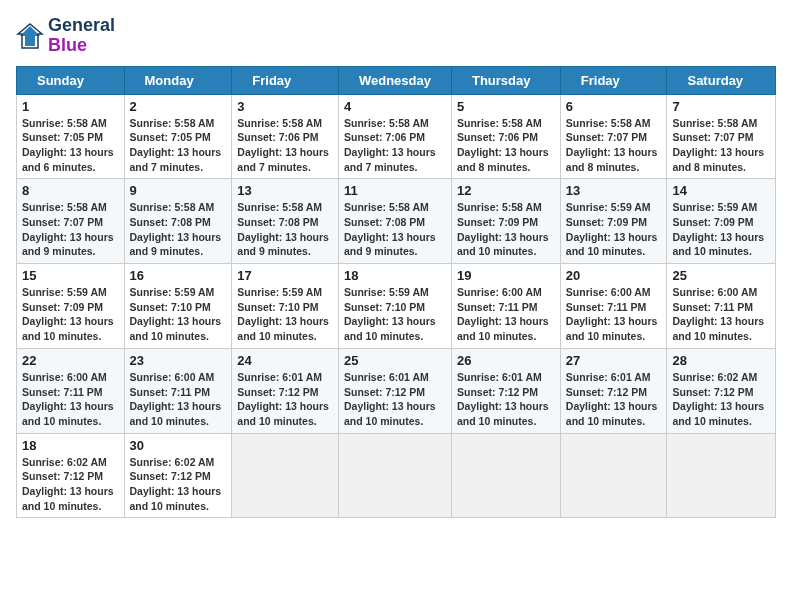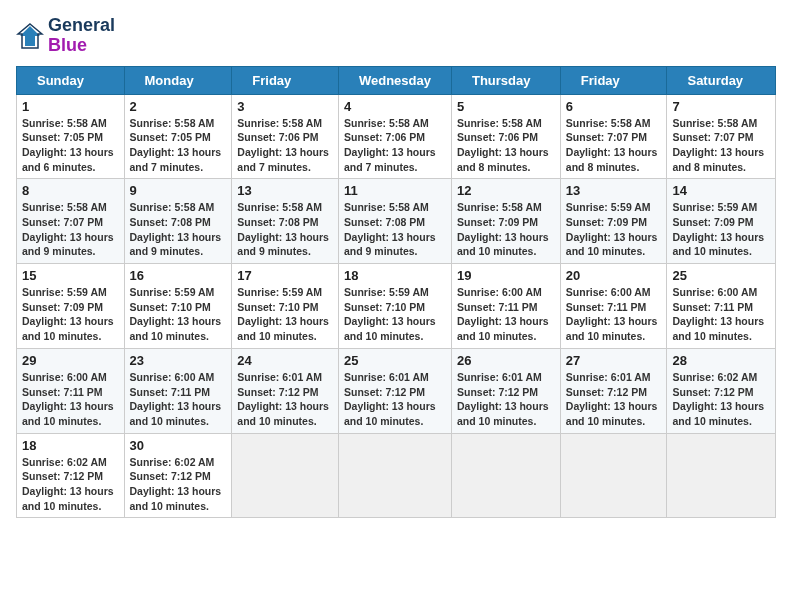--- a/index.html
+++ b/index.html
@@ -245,21 +245,21 @@
       </td>
         <td>
         <span class="day-num">25</span>
         <div class="day-info">
           Sunrise: 6:00 AM<br>Sunset: 7:11 PM<br>Daylight: 13 hours and 10 minutes.
         </div>
       </td>
       </tr>
       <tr>
         <td>
-        <span class="day-num">29</span>
+        <span class="day-num">22</span>
         <div class="day-info">
           Sunrise: 6:00 AM<br>Sunset: 7:11 PM<br>Daylight: 13 hours and 10 minutes.
         </div>
       </td>
         <td>
         <span class="day-num">23</span>
         <div class="day-info">
           Sunrise: 6:00 AM<br>Sunset: 7:11 PM<br>Daylight: 13 hours and 10 minutes.
         </div>
       </td>

